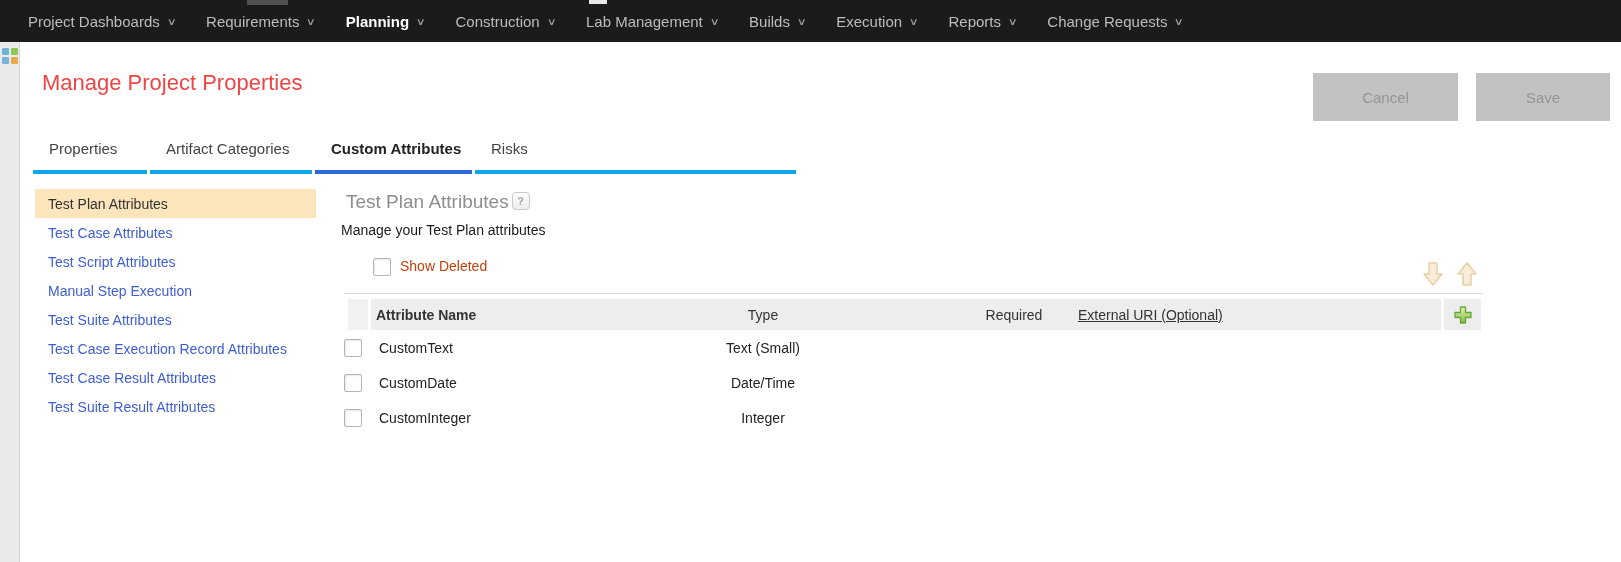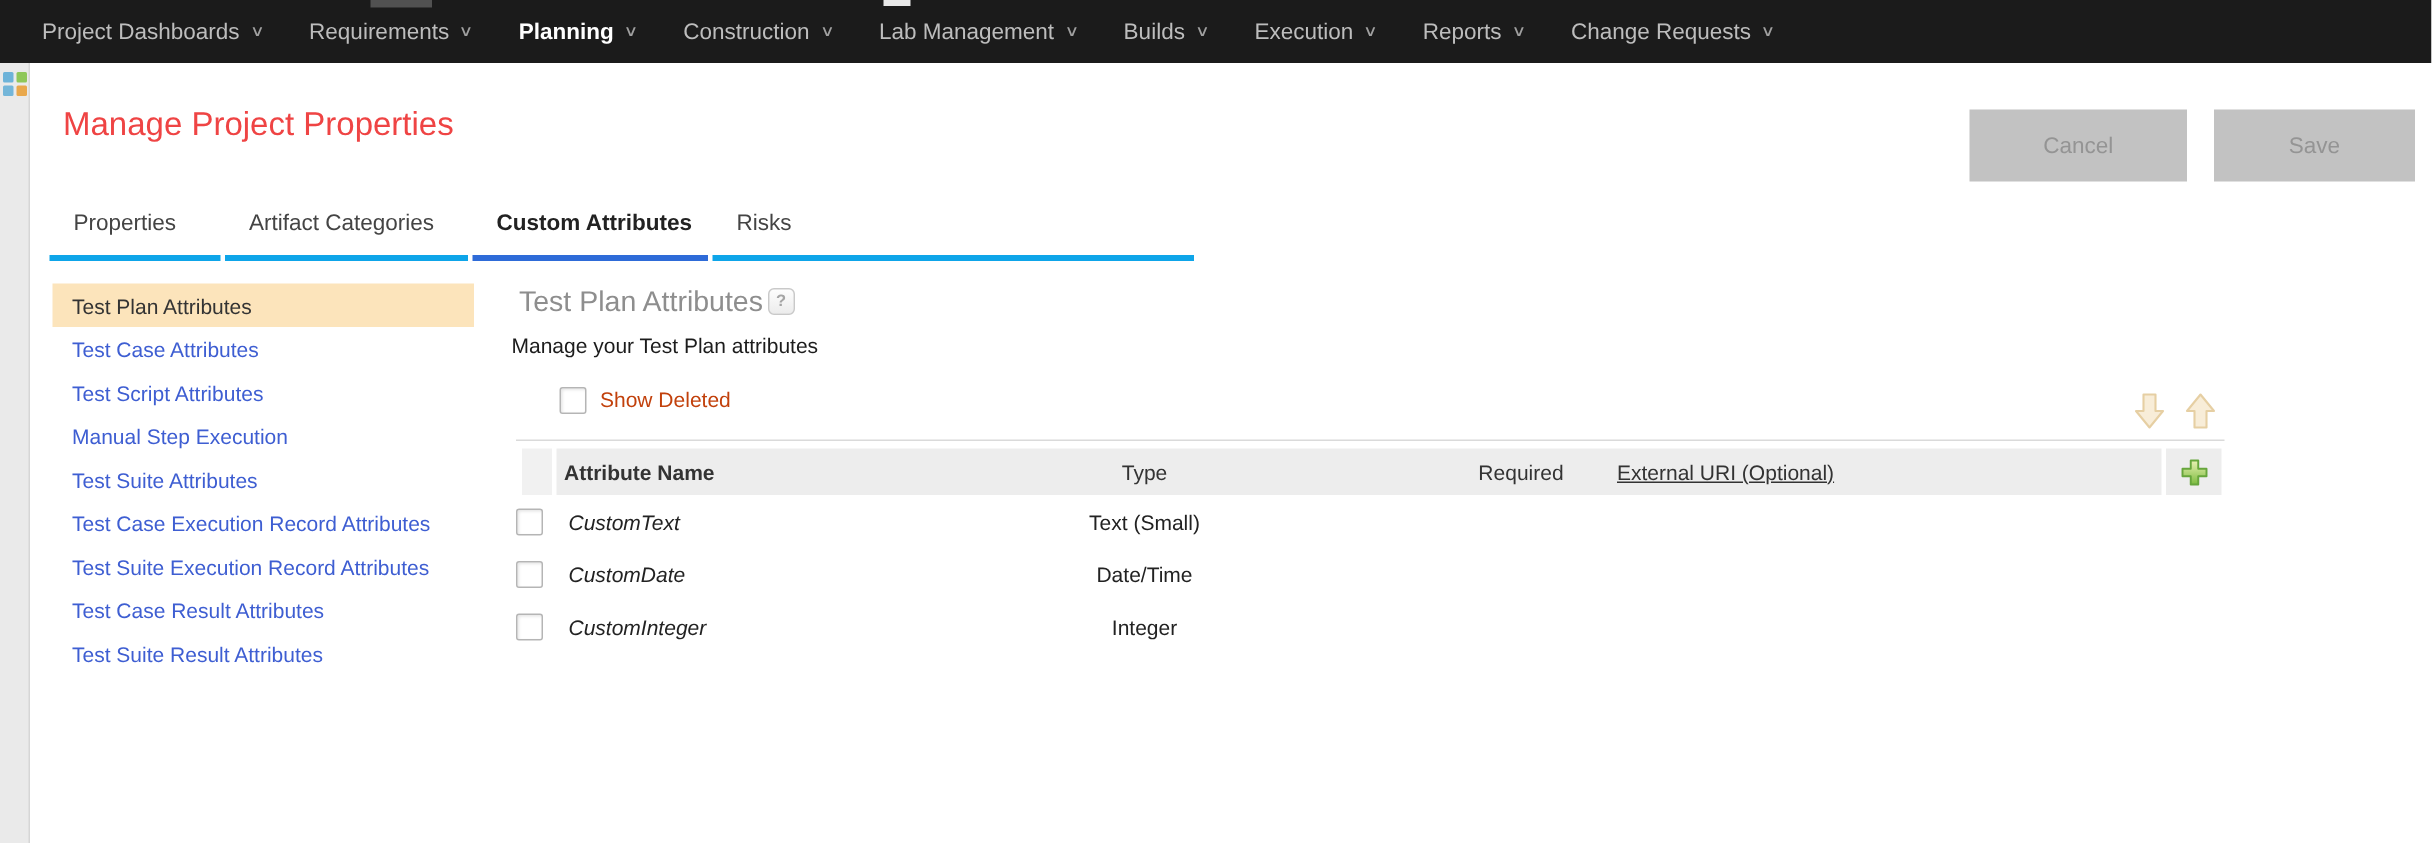--- a/index.html
+++ b/index.html
@@ -51,21 +51,21 @@
   .th { background:#ededed; display:flex; align-items:center; box-sizing:border-box; }
   .th0 { margin-left:4px; width:20px; background:#f1f1f1; }
   .th1 { margin-left:3px; width:295px; padding-left:5px;font-weight:bold; }
   .th2 { width:294px; justify-content:center; padding-right:100px; }
   .th3 { width:108px; justify-content:center; }
   .th4 { width:373px; padding-left:10px;text-decoration:underline; }
   .th5 { margin-left:3px; width:37px; justify-content:center; }
   .trow { display:flex; height:35px; align-items:center; font-size:14px; color:#222; }
   .tc { box-sizing:border-box; }
   .tc0 { width:27px; display:flex; align-items:center; }
-  .tc1 { width:295px; padding-left:8px;font-style:italic; }
+  .tc1 { width:295px; padding-left:8px; }
   .tc2 { width:294px; text-align:center; padding-right:100px; }
   .tc3 { width:108px; text-align:center; }
   .tc4 { width:373px; padding-left:10px; }
   .tc5 { width:40px; }
 </style>
 </head>
 <body>
 
 <div class="topnav">
   <div class="nav-item">
@@ -128,21 +128,20 @@
   <div class="tab tab-3">Risks</div>
 </div>
 
 <div class="sidebar">
   <div class="side-item sel" style="background-color: rgb(252, 228, 187);">Test Plan Attributes</div>
   <div class="side-item">Test Case Attributes</div>
   <div class="side-item">Test Script Attributes</div>
   <div class="side-item">Manual Step Execution</div>
   <div class="side-item">Test Suite Attributes</div>
   <div class="side-item">Test Case Execution Record Attributes</div>
-  <div class="side-item">Test Suite Execution Record Attributes</div>
   <div class="side-item">Test Case Result Attributes</div>
   <div class="side-item">Test Suite Result Attributes</div>
 </div>
 
 <div class="content-heading">
   <span>Test Plan Attributes</span>
   <span class="help-icon">?</span>
 </div>
 <div class="content-sub">Manage your Test Plan attributes</div>
 

